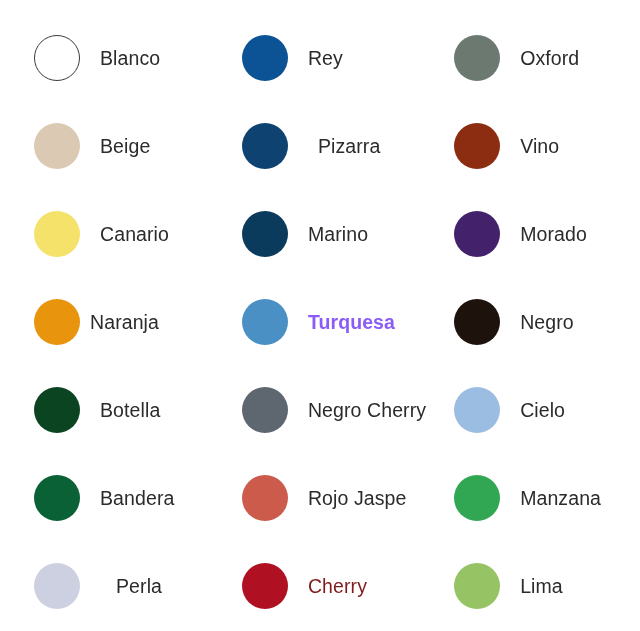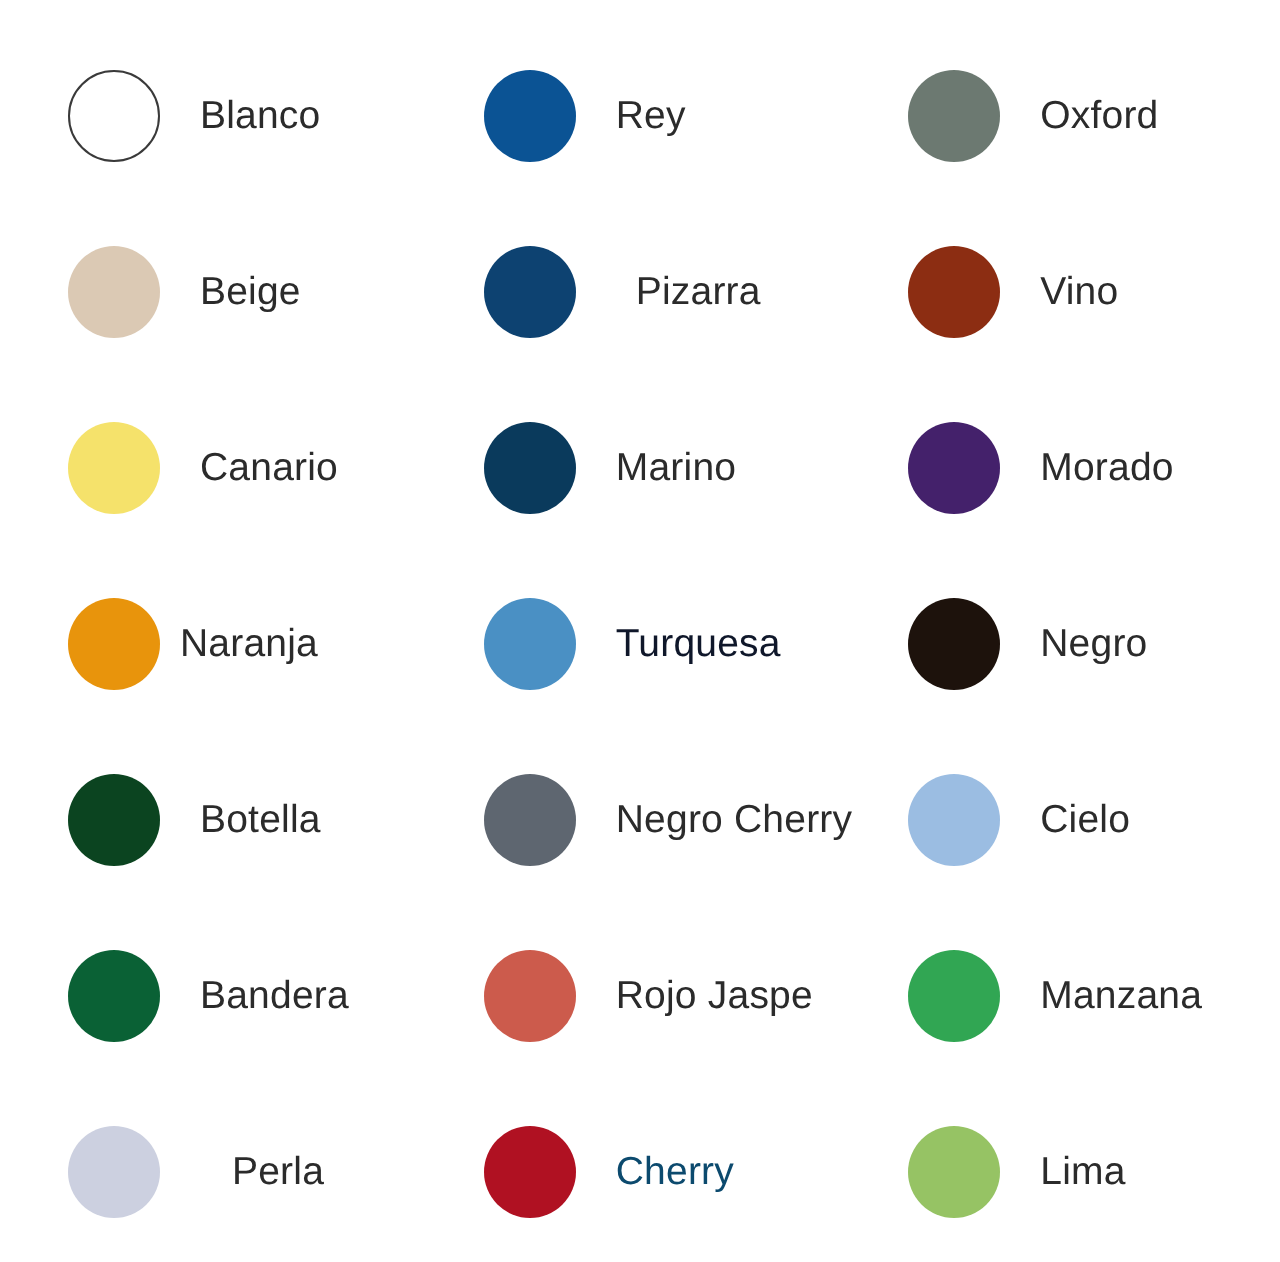--- a/index.html
+++ b/index.html
@@ -92,21 +92,21 @@
     <div class="swatch-row">
       <div class="swatch-dot" style="background: rgb(68, 33, 107);"></div>
       <span class="swatch-label" style="color: rgb(43, 43, 43);">Morado</span>
     </div>
     <div class="swatch-row">
       <div class="swatch-dot" style="background: rgb(232, 148, 12);"></div>
       <span class="swatch-label" style="color: rgb(43, 43, 43); margin-left: 10px;">Naranja</span>
     </div>
     <div class="swatch-row">
       <div class="swatch-dot" style="background: rgb(74, 144, 196);"></div>
-      <span class="swatch-label" style="color: #0f172a;">Turquesa</span>
+      <span class="swatch-label" style="color: #8b5cf6; font-weight: bold;">Turquesa</span>
     </div>
     <div class="swatch-row">
       <div class="swatch-dot" style="background: rgb(29, 18, 12);"></div>
       <span class="swatch-label" style="color: rgb(43, 43, 43);">Negro</span>
     </div>
     <div class="swatch-row">
       <div class="swatch-dot" style="background: rgb(11, 68, 32);"></div>
       <span class="swatch-label" style="color: rgb(43, 43, 43);">Botella</span>
     </div>
     <div class="swatch-row">
@@ -128,19 +128,19 @@
     <div class="swatch-row">
       <div class="swatch-dot" style="background: rgb(49, 166, 83);"></div>
       <span class="swatch-label" style="color: rgb(43, 43, 43);">Manzana</span>
     </div>
     <div class="swatch-row">
       <div class="swatch-dot" style="background: rgb(204, 208, 224);"></div>
       <span class="swatch-label" style="color: rgb(43, 43, 43); margin-left: 36px;">Perla</span>
     </div>
     <div class="swatch-row">
       <div class="swatch-dot" style="background: rgb(176, 17, 34);"></div>
-      <span class="swatch-label" style="color: #0c4a6e;">Cherry</span>
+      <span class="swatch-label" style="color: #7f1d1d;">Cherry</span>
     </div>
     <div class="swatch-row">
       <div class="swatch-dot" style="background: rgb(150, 195, 100);"></div>
       <span class="swatch-label" style="color: rgb(43, 43, 43);">Lima</span>
     </div>
   </div>
 
 </body></html>

